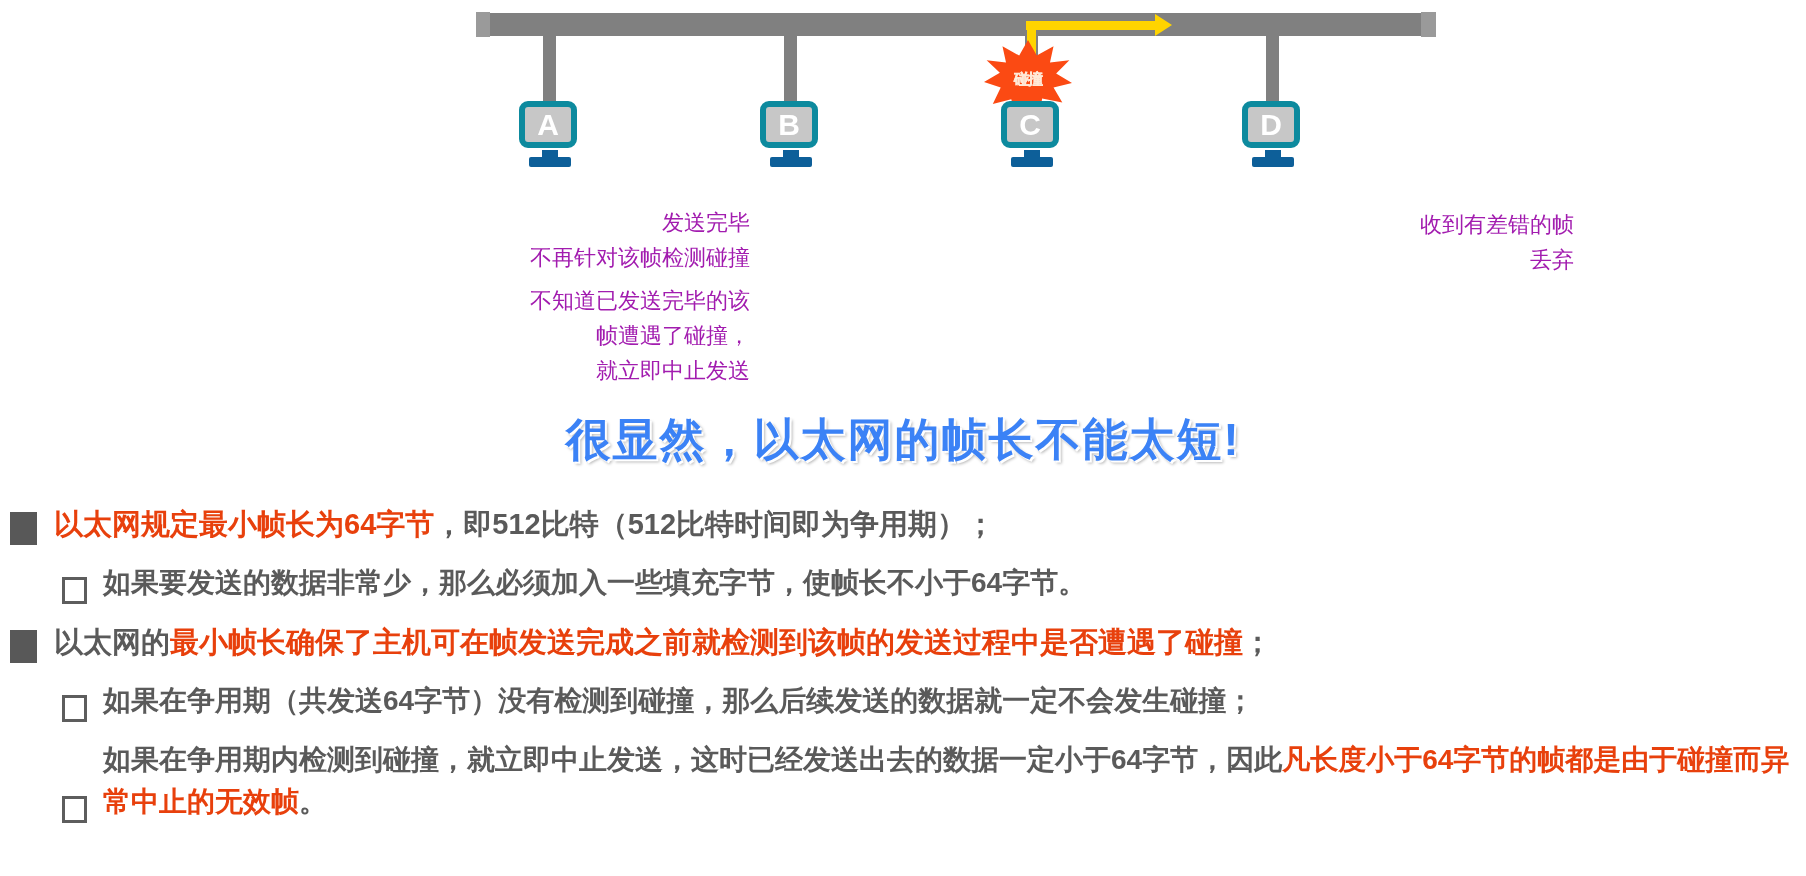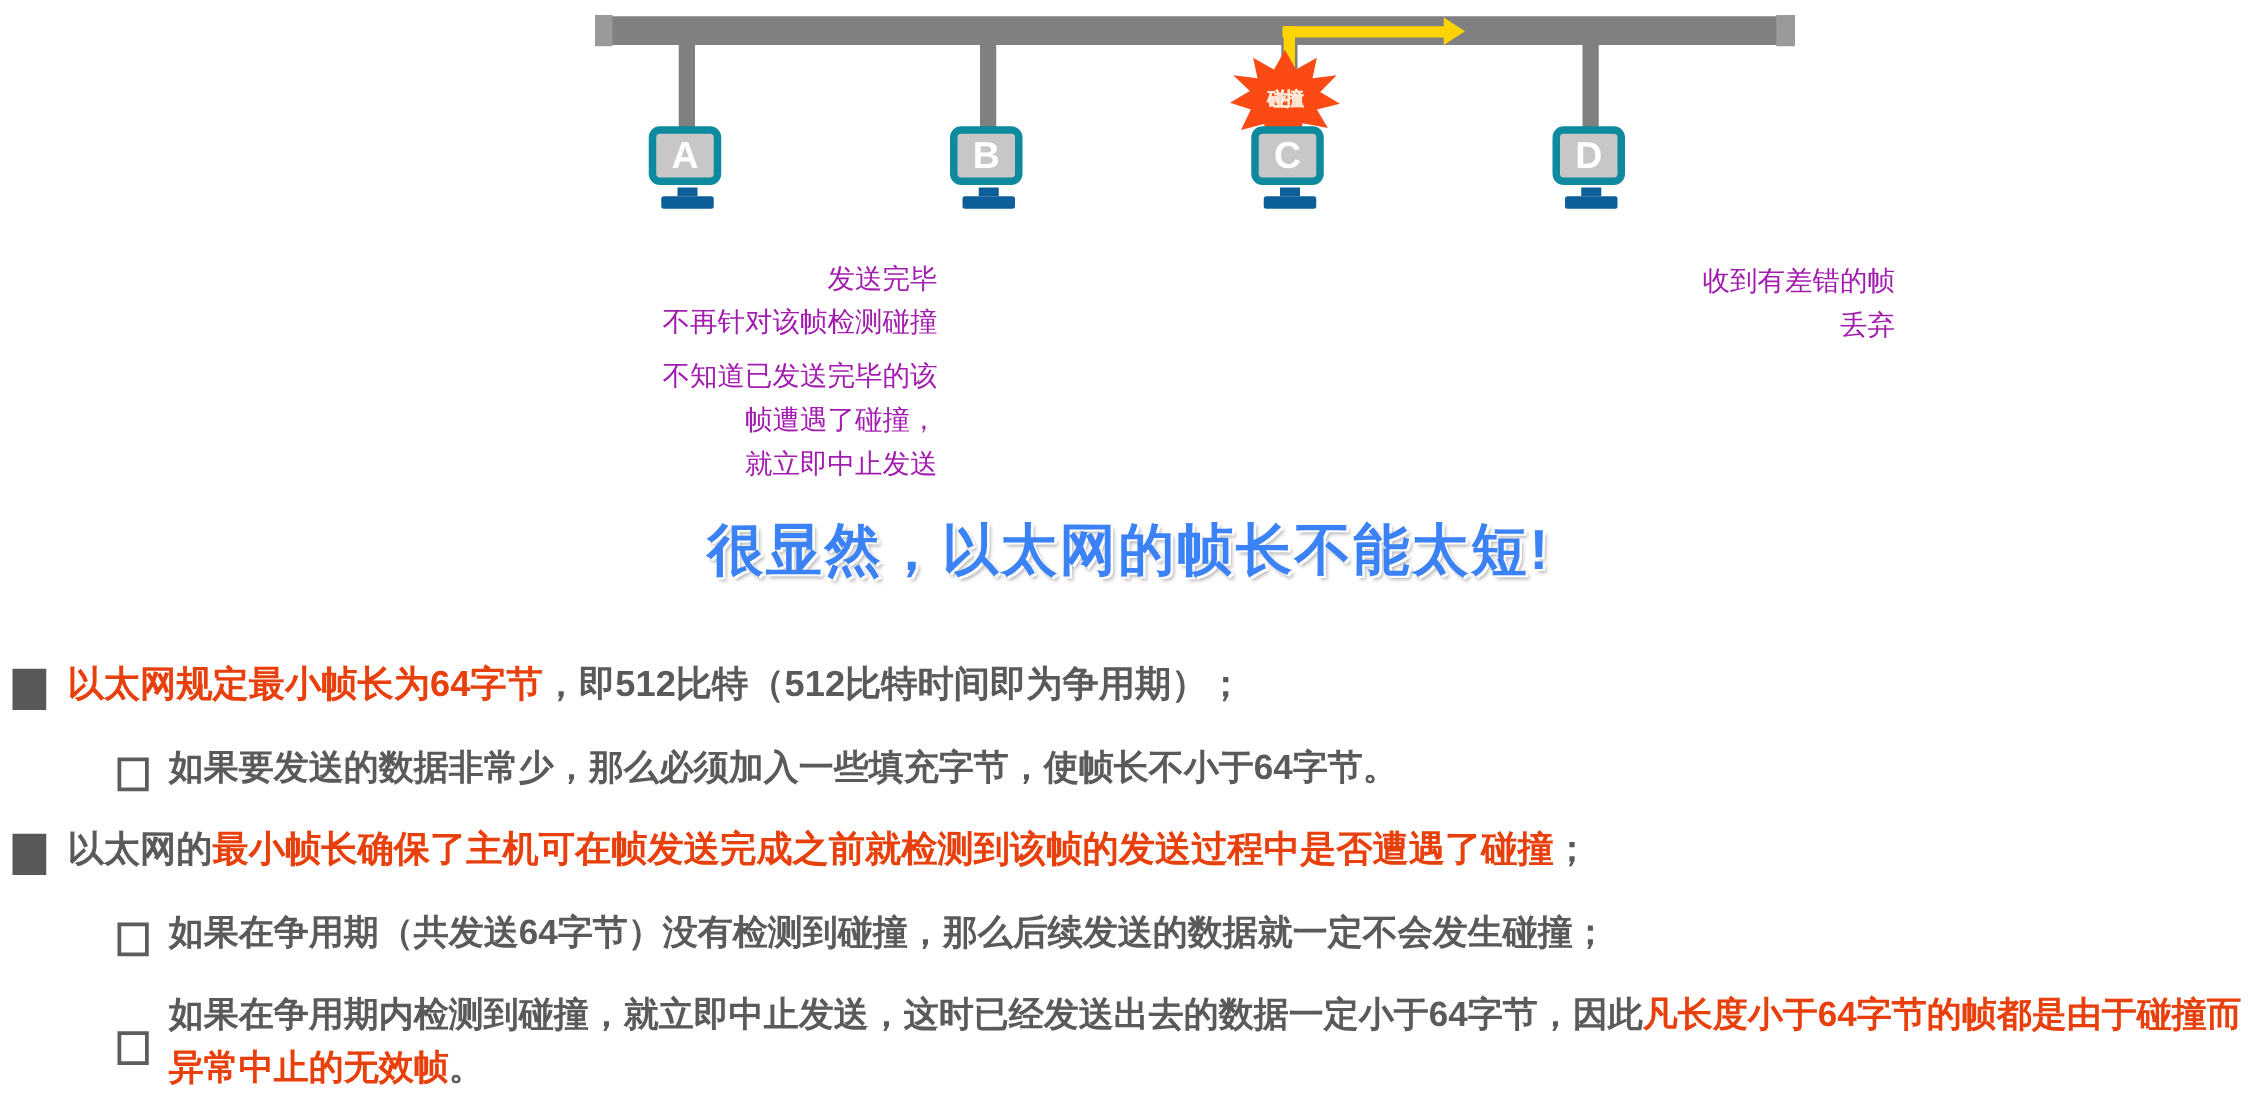--- a/index.html
+++ b/index.html
@@ -55,23 +55,23 @@
   }
   
   #headline{
     position:absolute;left:0;top:410px;width:1806px;text-align:center;
     font-size:45px;font-weight:bold;color:#3b82f6;
     text-shadow:2px 2px 0 #ffffff, 3px 3px 3px rgba(0,0,0,0.28);
     letter-spacing:2px;
   }
   
   #bullets{position:absolute;left:0;top:503px;width:1806px;}
-  .row{display:flex;align-items:center;margin-top:24px;}
+  .row{display:flex;align-items:flex-end;}
   .row.lvl1{padding:0 0 0 10px;margin-bottom:17px;}
-  .row.lvl2{padding:0 0 0 94px;margin-bottom:17px;}
+  .row.lvl2{padding:0 0 0 62px;margin-bottom:17px;}
   .sq-filled{
     width:27px;height:33px;background:#585858;flex:none;margin-top:7px;margin-right:17px;
   }
   .sq-hollow{
     width:25px;height:27px;box-sizing:border-box;border:3px solid #5d5d5d;
     flex:none;margin-top:10px;margin-right:16px;background:#ffffff;
   }
   .txt{
     font-size:29px;font-weight:bold;line-height:42px;color:#5a5a5a;
   }
@@ -135,21 +135,21 @@
   </div>
 
   <div class="caption" style="left:360px;top:205px;width:390px;">
     <div>发送完毕</div>
     <div>不再针对该帧检测碰撞</div>
     <div style="margin-top:8px;">不知道已发送完毕的该</div>
     <div>帧遭遇了碰撞，</div>
     <div>就立即中止发送</div>
   </div>
 
-  <div class="caption" style="left:1196px;top:207px;width:320px;">
+  <div class="caption" style="left:1254px;top:207px;width:320px;">
     <div>收到有差错的帧</div>
     <div>丢弃</div>
   </div>
 </div>
 
 <div id="headline">很显然，以太网的帧长不能太短!</div>
 
 <div id="bullets">
     <div class="row lvl1">
       <div class="sq-filled"></div>

